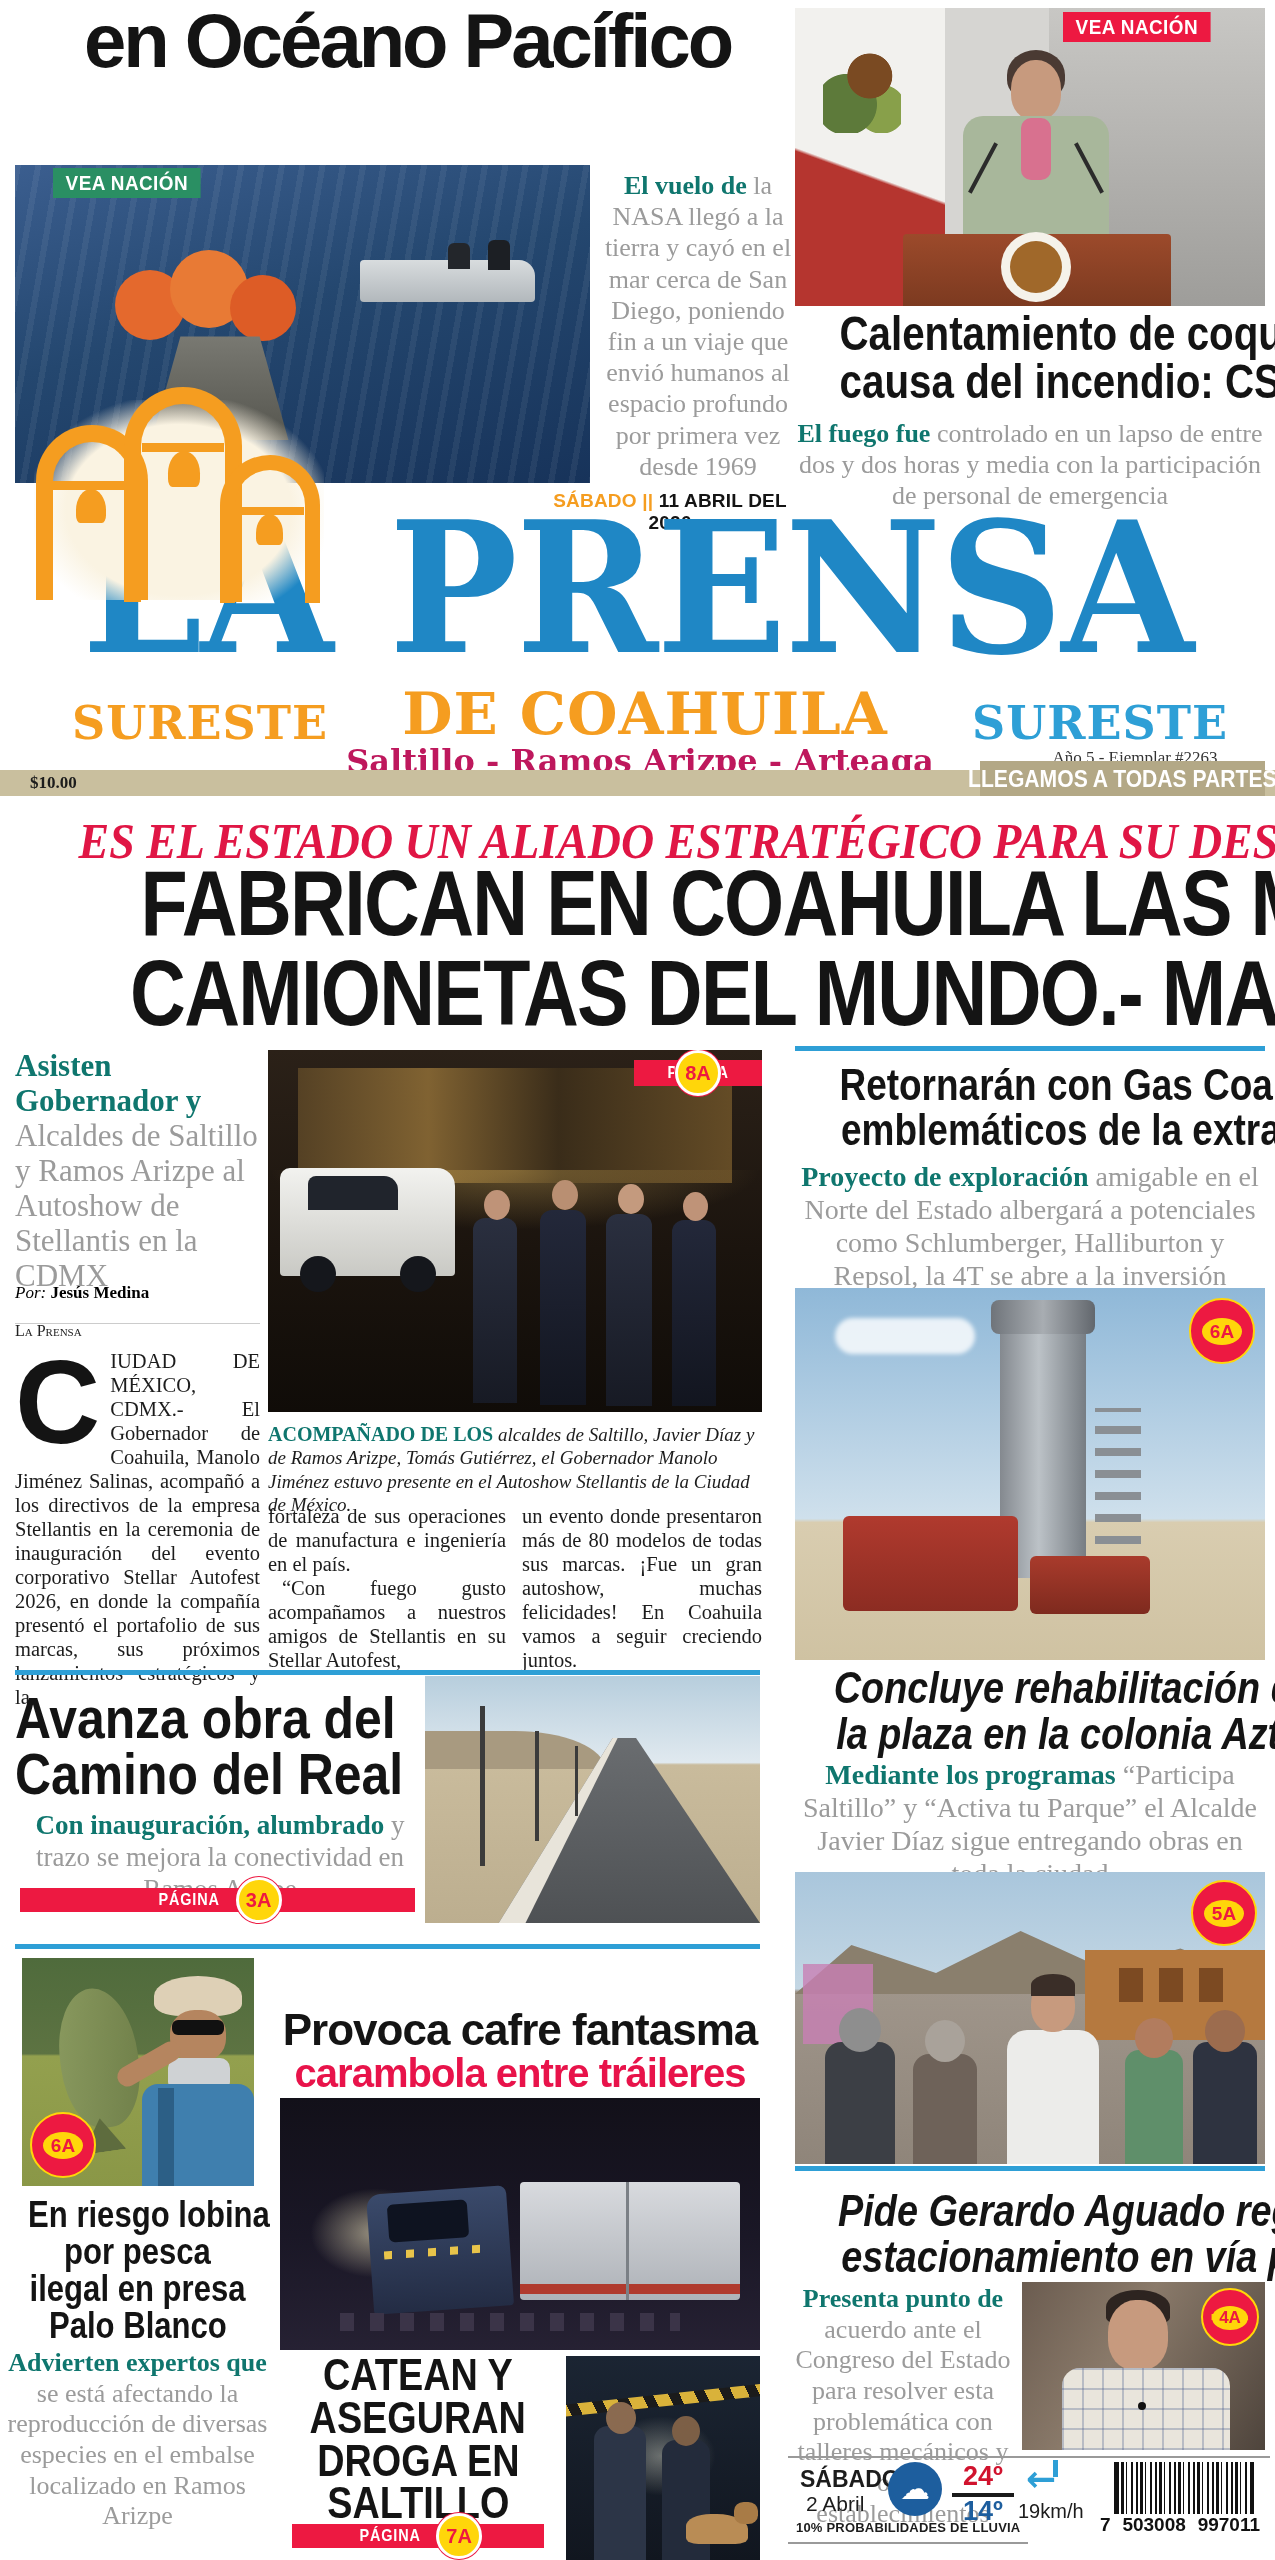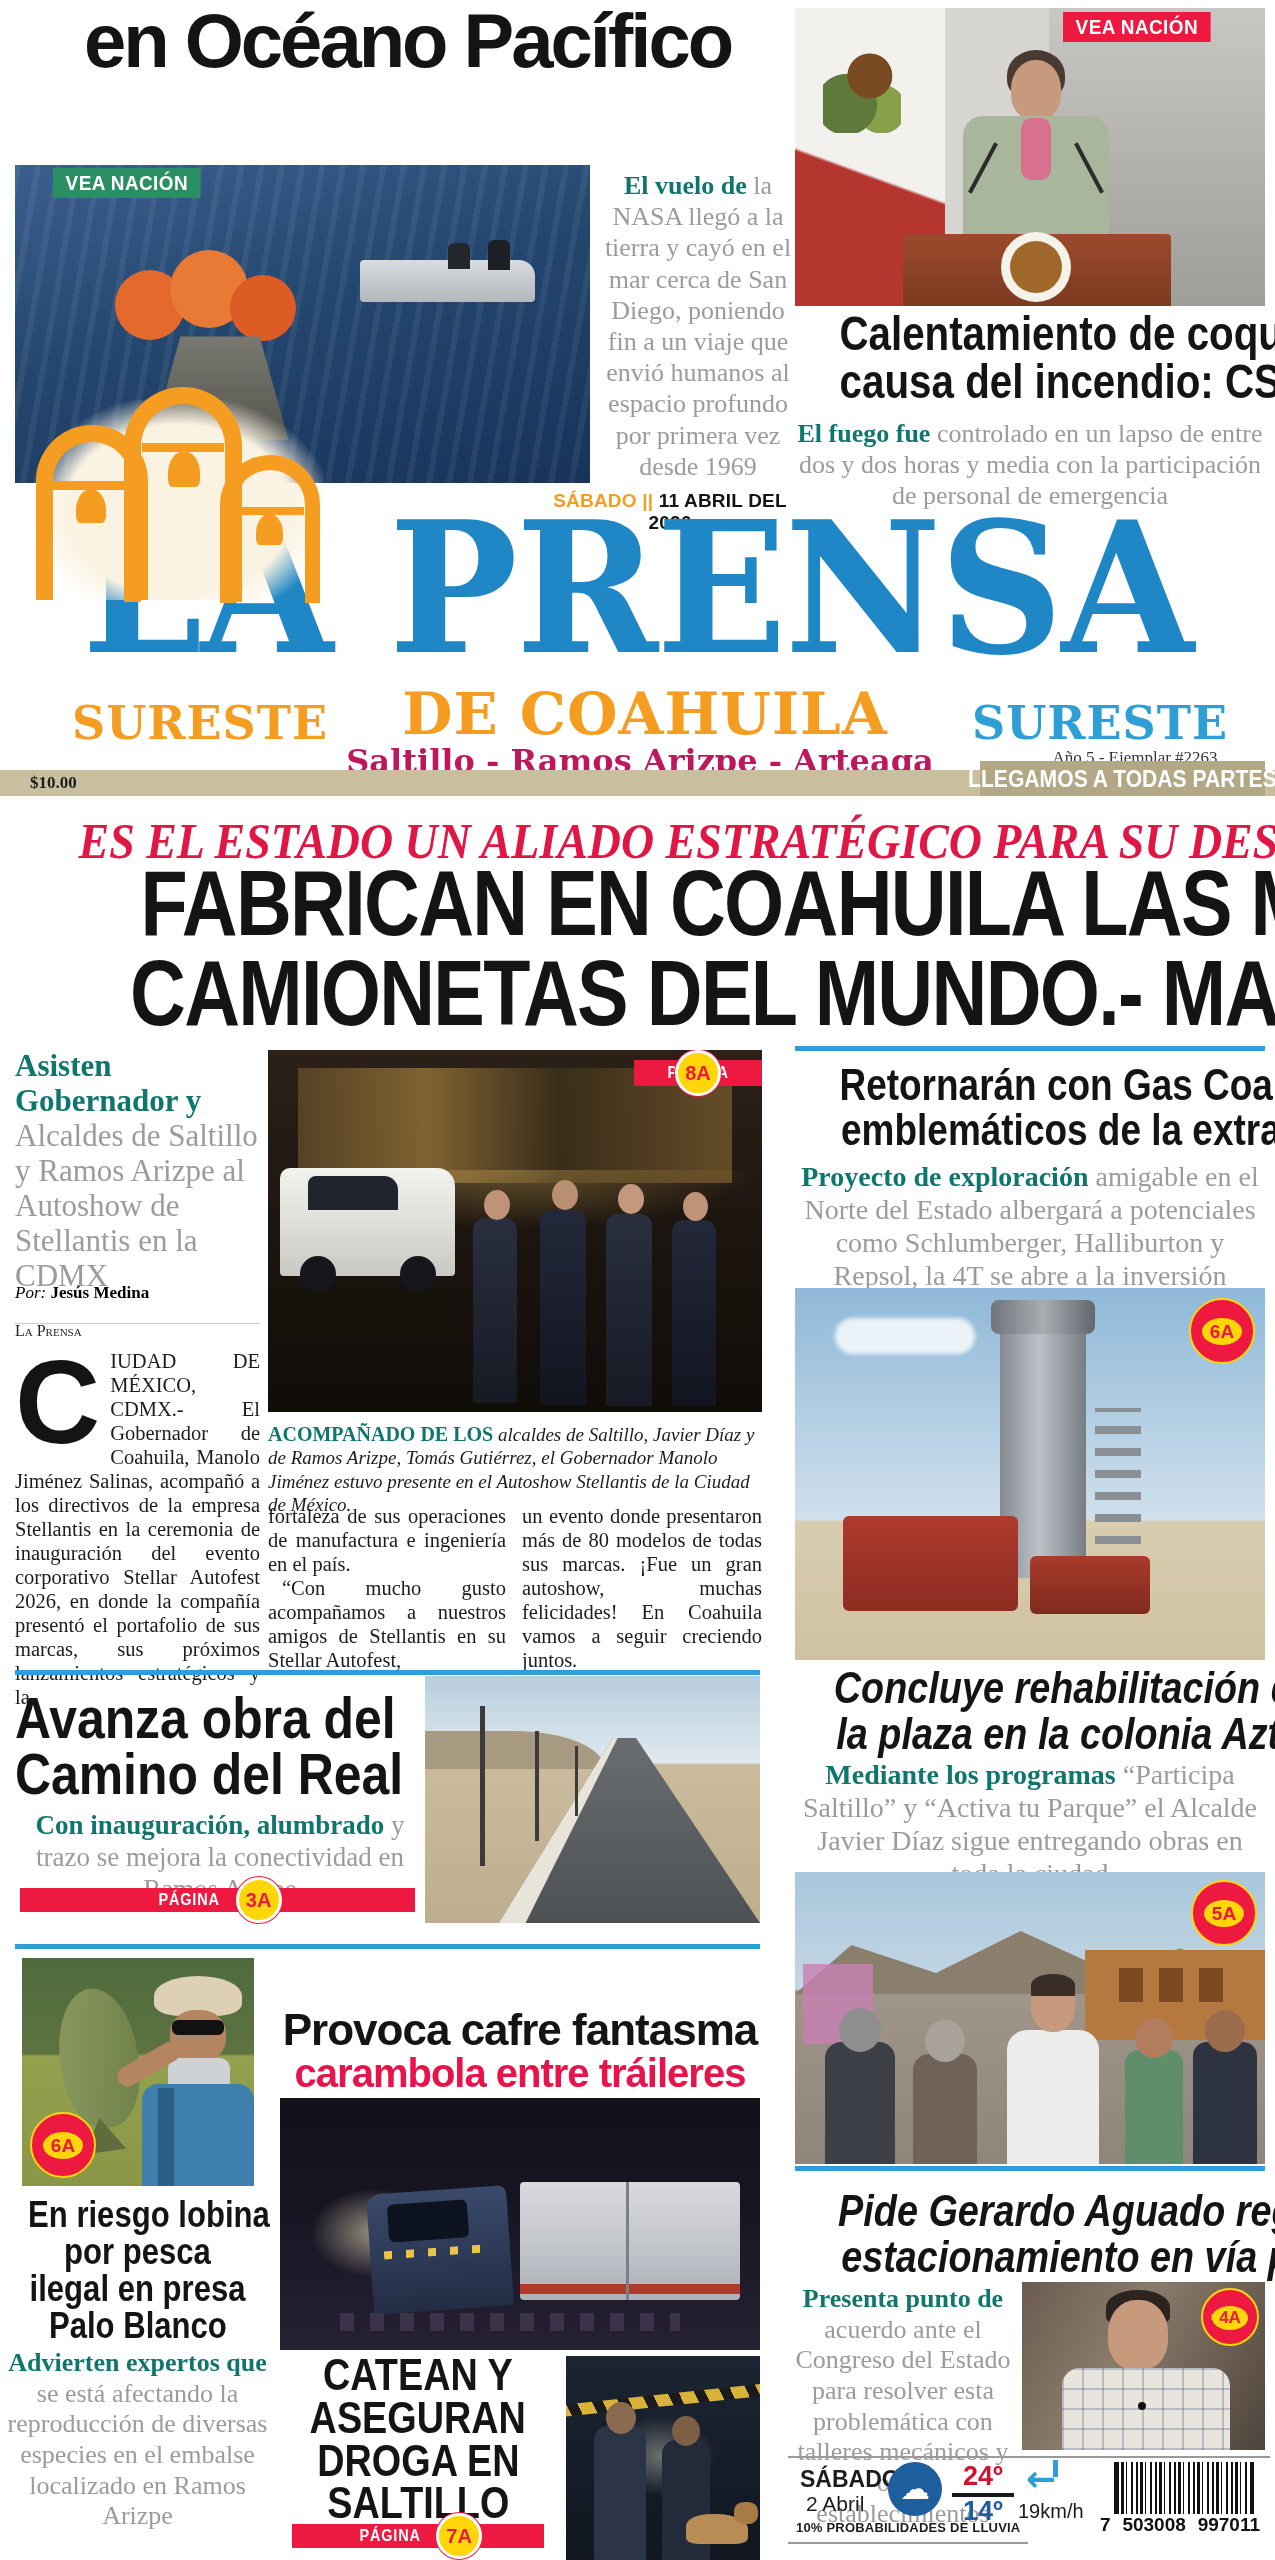--- a/index.html
+++ b/index.html
@@ -179,21 +179,21 @@
       <span class="rlabel">PÁGINA</span>
       <span class="rcirc">8A</span>
     </div>
   </div>
   <div style="position:absolute;left:268px;top:1422px;width:494px;font-size:19px;line-height:1.22;font-family:'Liberation Serif',serif;color:#1c1c1c;">
     <span class="lead-red" style="font-size:20px;">ACOMPAÑADO DE LOS</span>
     <span class="ital">alcaldes de Saltillo, Javier Díaz y de Ramos Arizpe, Tomás Gutiérrez, el Gobernador Manolo Jiménez estuvo presente en el Autoshow Stellantis de la Ciudad de México.</span>
   </div>
   <div class="body-text" style="position:absolute;left:268px;top:1505px;width:238px;">
     <div>fortaleza de sus operaciones de manufactura e ingeniería en el país.</div>
-    <div style="text-indent:14px;">“Con mucho gusto acompañamos a nuestros amigos de Stellantis en su Stellar Autofest,</div>
+    <div style="text-indent:14px;">“Con fuego gusto acompañamos a nuestros amigos de Stellantis en su Stellar Autofest,</div>
   </div>
   <div class="body-text" style="position:absolute;left:522px;top:1505px;width:240px;">
     <div>un evento donde presentaron más de 80 modelos de todas sus marcas. ¡Fue un gran autoshow, muchas felicidades! En Coahuila vamos a seguir creciendo juntos.</div>
   </div>
 
   <div class="rule-blue" style="left:795px;top:1046px;width:470px;"></div>
   <div class="hl" style="position:absolute;left:790px;top:1062px;width:480px;text-align:center;font-size:44px;line-height:1.03;">
     <div><span class="sq">Retornarán con Gas Coahuila</span></div>
     <div><span class="sq">emblemáticos de la extracción</span></div>
   </div>

